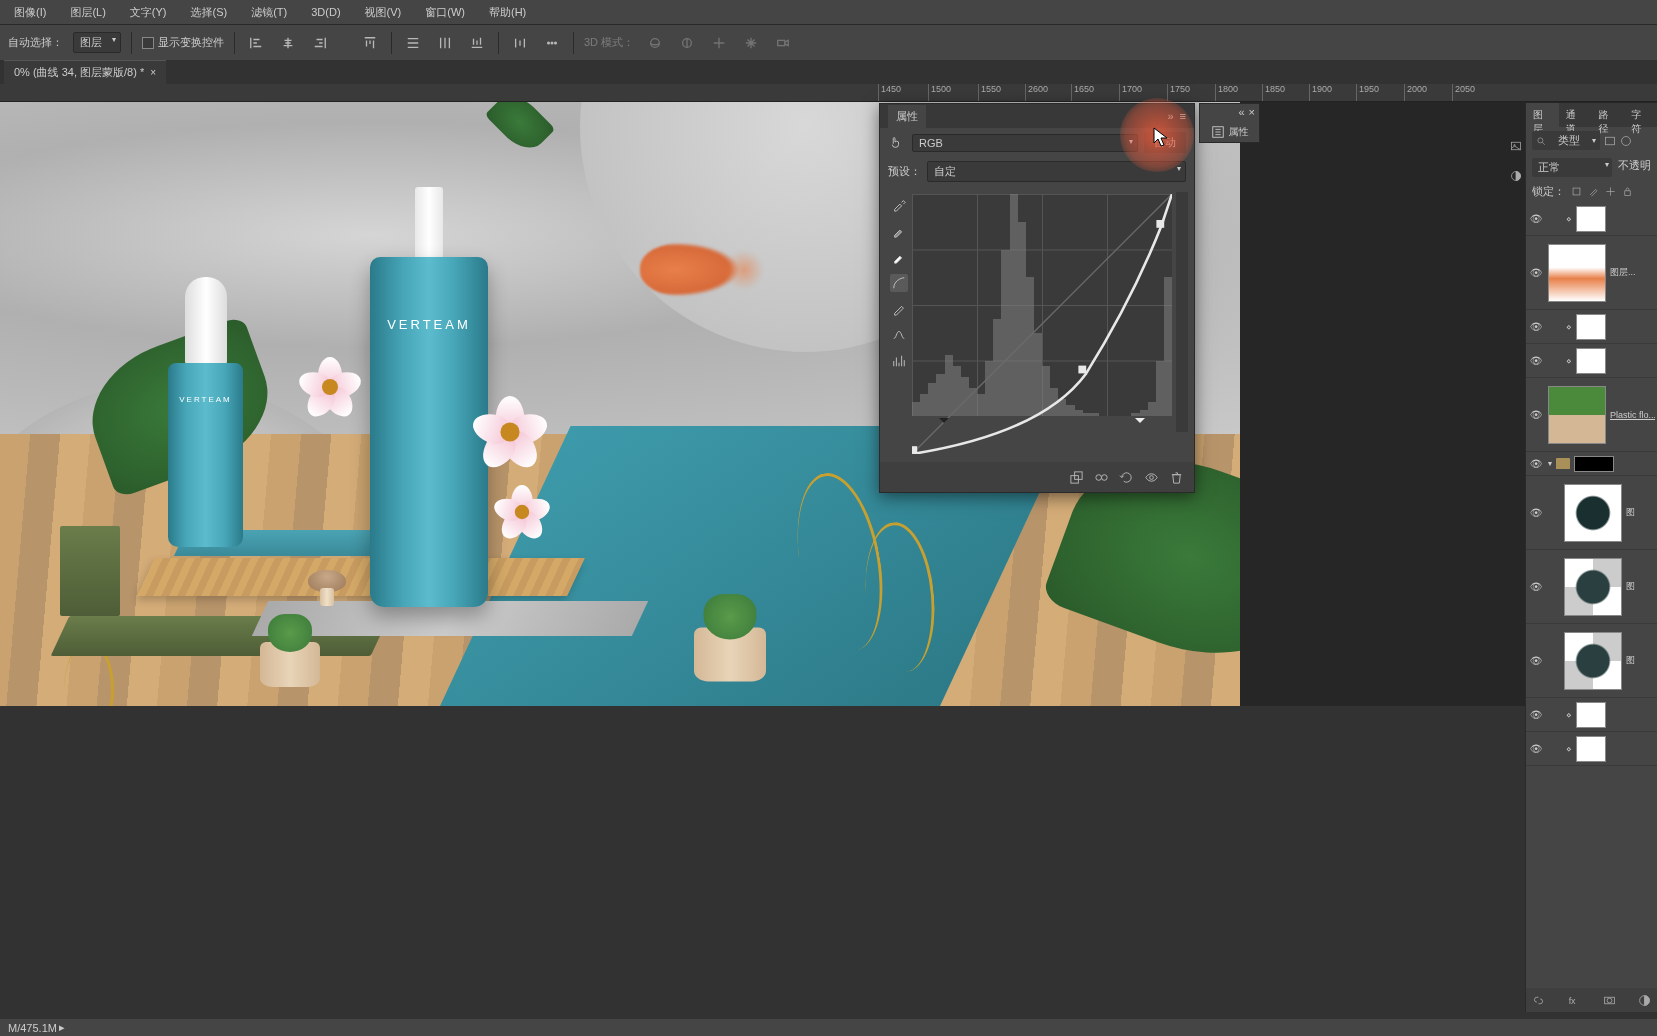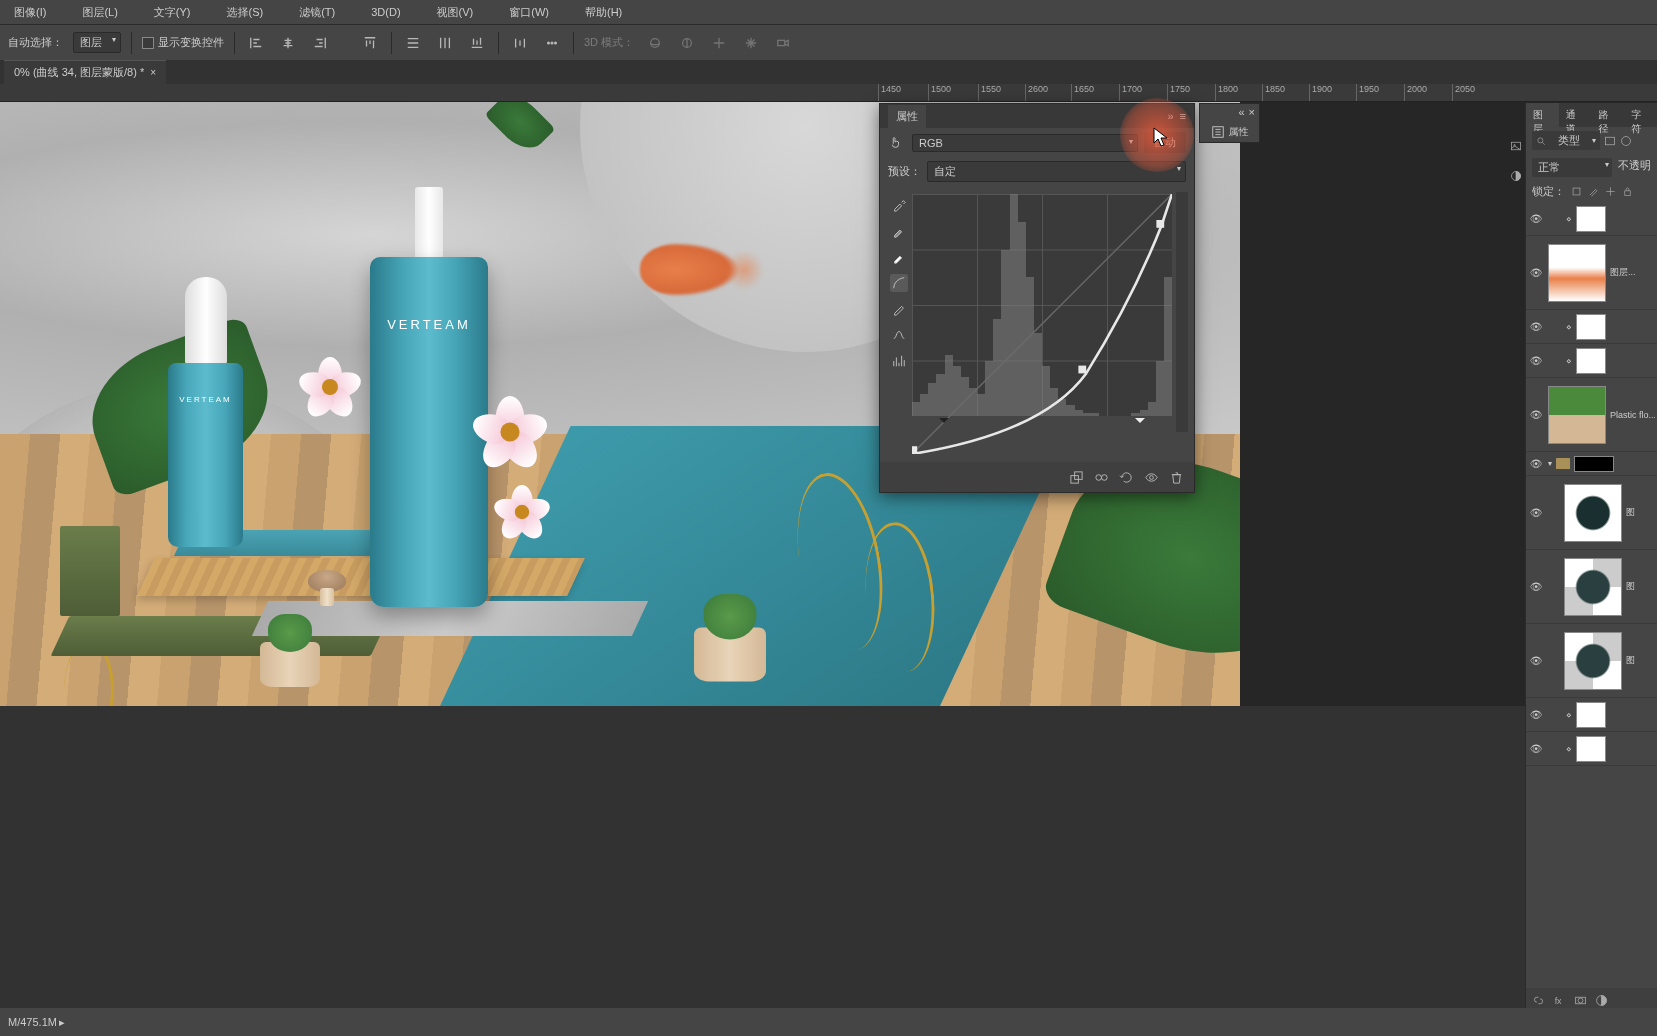--- a/index.html
+++ b/index.html
@@ -1,17 +1,17 @@
 <!DOCTYPE html>
 <html><head>
 <meta charset="utf-8">
 <style>
 *{margin:0;padding:0;box-sizing:border-box;font-family:"Microsoft YaHei",Arial,sans-serif;font-size:11px;color:#ccc}
 body{background:#323232;overflow:hidden;width:1657px;height:1036px;position:relative}
-.menubar{height:24px;background:#454545;display:flex;align-items:center;padding:0 6px;gap:20px}
+.menubar{height:24px;background:#454545;display:flex;align-items:center;padding:0 6px;gap:8px}
 .menubar span{padding:4px 8px;cursor:pointer}
 .options-bar{height:36px;background:#454545;display:flex;align-items:center;padding:0 8px;gap:10px;border-top:1px solid #2a2a2a}
 .opt-label{font-size:11px}
 .opt-select{background:#3a3a3a;border:1px solid #2a2a2a;padding:2px 18px 2px 6px;position:relative;border-radius:2px}
 .opt-select:after{content:"▾";position:absolute;right:4px;top:2px;font-size:8px}
 .checkbox{width:12px;height:12px;border:1px solid #888;background:#3a3a3a;display:inline-block;vertical-align:middle;margin-right:4px}
 .vsep{width:1px;height:22px;background:#2a2a2a}
 .icon-btn{width:22px;height:22px;display:flex;align-items:center;justify-content:center;cursor:pointer;border-radius:2px}
 .icon-btn svg{width:14px;height:14px;stroke:#b8b8b8;fill:none;stroke-width:1.5}
 .faded{opacity:.4}
@@ -106,24 +106,24 @@
 .layer-row{display:flex;align-items:center;min-height:34px;border-bottom:1px solid #3a3a3a;padding:3px 2px;gap:4px}
 .layer-row.tall{min-height:74px}
 .eye{width:16px;text-align:center;font-size:10px;cursor:pointer}
 .layer-thumb{width:30px;height:26px;background:#666;border:1px solid #888;flex-shrink:0}
 .layer-thumb.big{width:58px;height:58px}
 .layer-thumb.mask{background:#fff}
 .layer-name{font-size:9px;flex:1;white-space:nowrap;overflow:hidden}
 .link-ic{font-size:9px}
 .layer-row.group{min-height:24px}
 .folder-ic{width:14px;height:11px;background:#a89058;border-radius:1px 1px 0 0;flex-shrink:0}
-.layers-footer{position:absolute;bottom:0;left:0;right:0;height:24px;background:#3f3f3f;display:flex;align-items:center;justify-content:flex-start;gap:8px;padding:0 6px}
+.layers-footer{position:absolute;bottom:0;left:0;right:0;height:24px;background:#3f3f3f;display:flex;align-items:center;justify-content:space-between;gap:8px;padding:0 6px}
 .layers-footer svg{width:13px;height:13px;stroke:#aaa;fill:none;cursor:pointer}
 
-.status-bar{position:absolute;bottom:0;left:0;right:0;height:28px;background:#454545;display:flex;align-items:center;padding:0 8px;font-size:10px;gap:2px}
+.status-bar{position:absolute;bottom:0;left:0;right:0;height:17px;background:#454545;display:flex;align-items:center;padding:0 8px;font-size:10px;gap:2px}
 .right-mini{position:absolute;right:134px;top:140px;width:14px;display:flex;flex-direction:column;gap:18px;align-items:center}
 .right-mini svg{width:12px;height:12px;stroke:#aaa;fill:none}
 
 .thumb-fish{background:linear-gradient(180deg,#fff 0,#fff 40%,#e8804a 60%,#fff 100%) !important}
 .thumb-succ{background:linear-gradient(180deg,#4a8a3a 0 50%,#d4b896 50%) !important}
 .thumb-dark{background:radial-gradient(circle,#1a3030 40%,#fff 45%) !important}
 .thumb-dark2{background:radial-gradient(circle,#2a4040 40%,transparent 45%),repeating-conic-gradient(#ccc 0 25%,#fff 0 50%) !important;background-size:auto,10px 10px}
 </style>
 </head>
 <body>
@@ -539,21 +539,21 @@
     </div>
     <div class="layer-row">
       <span class="eye">👁</span>
       <span style="width:14px"></span>
         <span class="link-ic">⋄</span>
       <div class="layer-thumb mask"></div>
     </div>
     <div class="layer-row tall">
       <span class="eye">👁</span>
       <div class="layer-thumb big thumb-succ"></div>
-      <span class="layer-name" style="">Plastic flo...</span>
+      <span class="layer-name" style="text-decoration:underline">Plastic flo...</span>
     </div>
     <div class="layer-row group">
       <span class="eye">👁</span>
       <span style="font-size:8px">▾</span>
       <div class="folder-ic"></div>
       <div class="layer-thumb" style="background:#000;width:40px;height:16px"></div>
     </div>
     <div class="layer-row tall">
       <span class="eye">👁</span>
       <span style="width:12px"></span>

